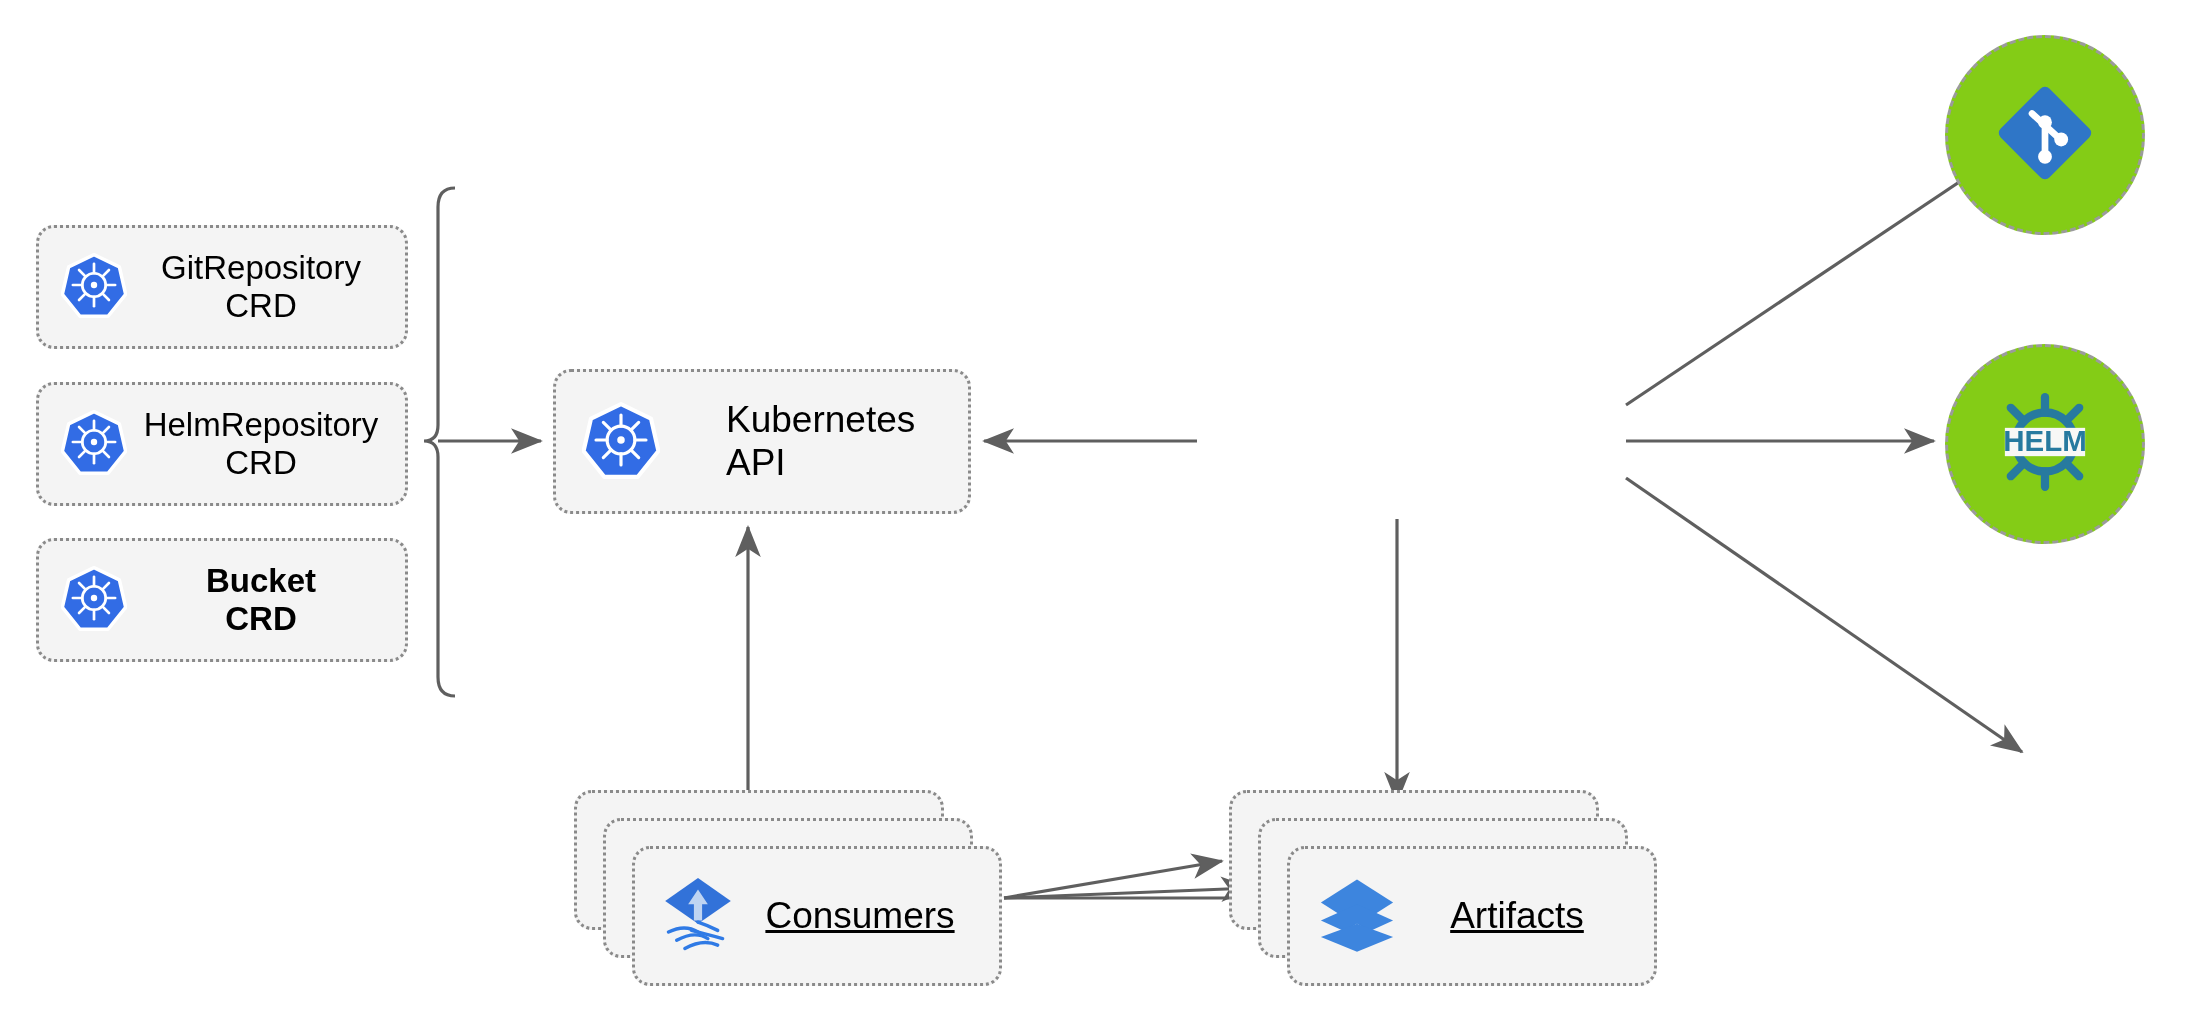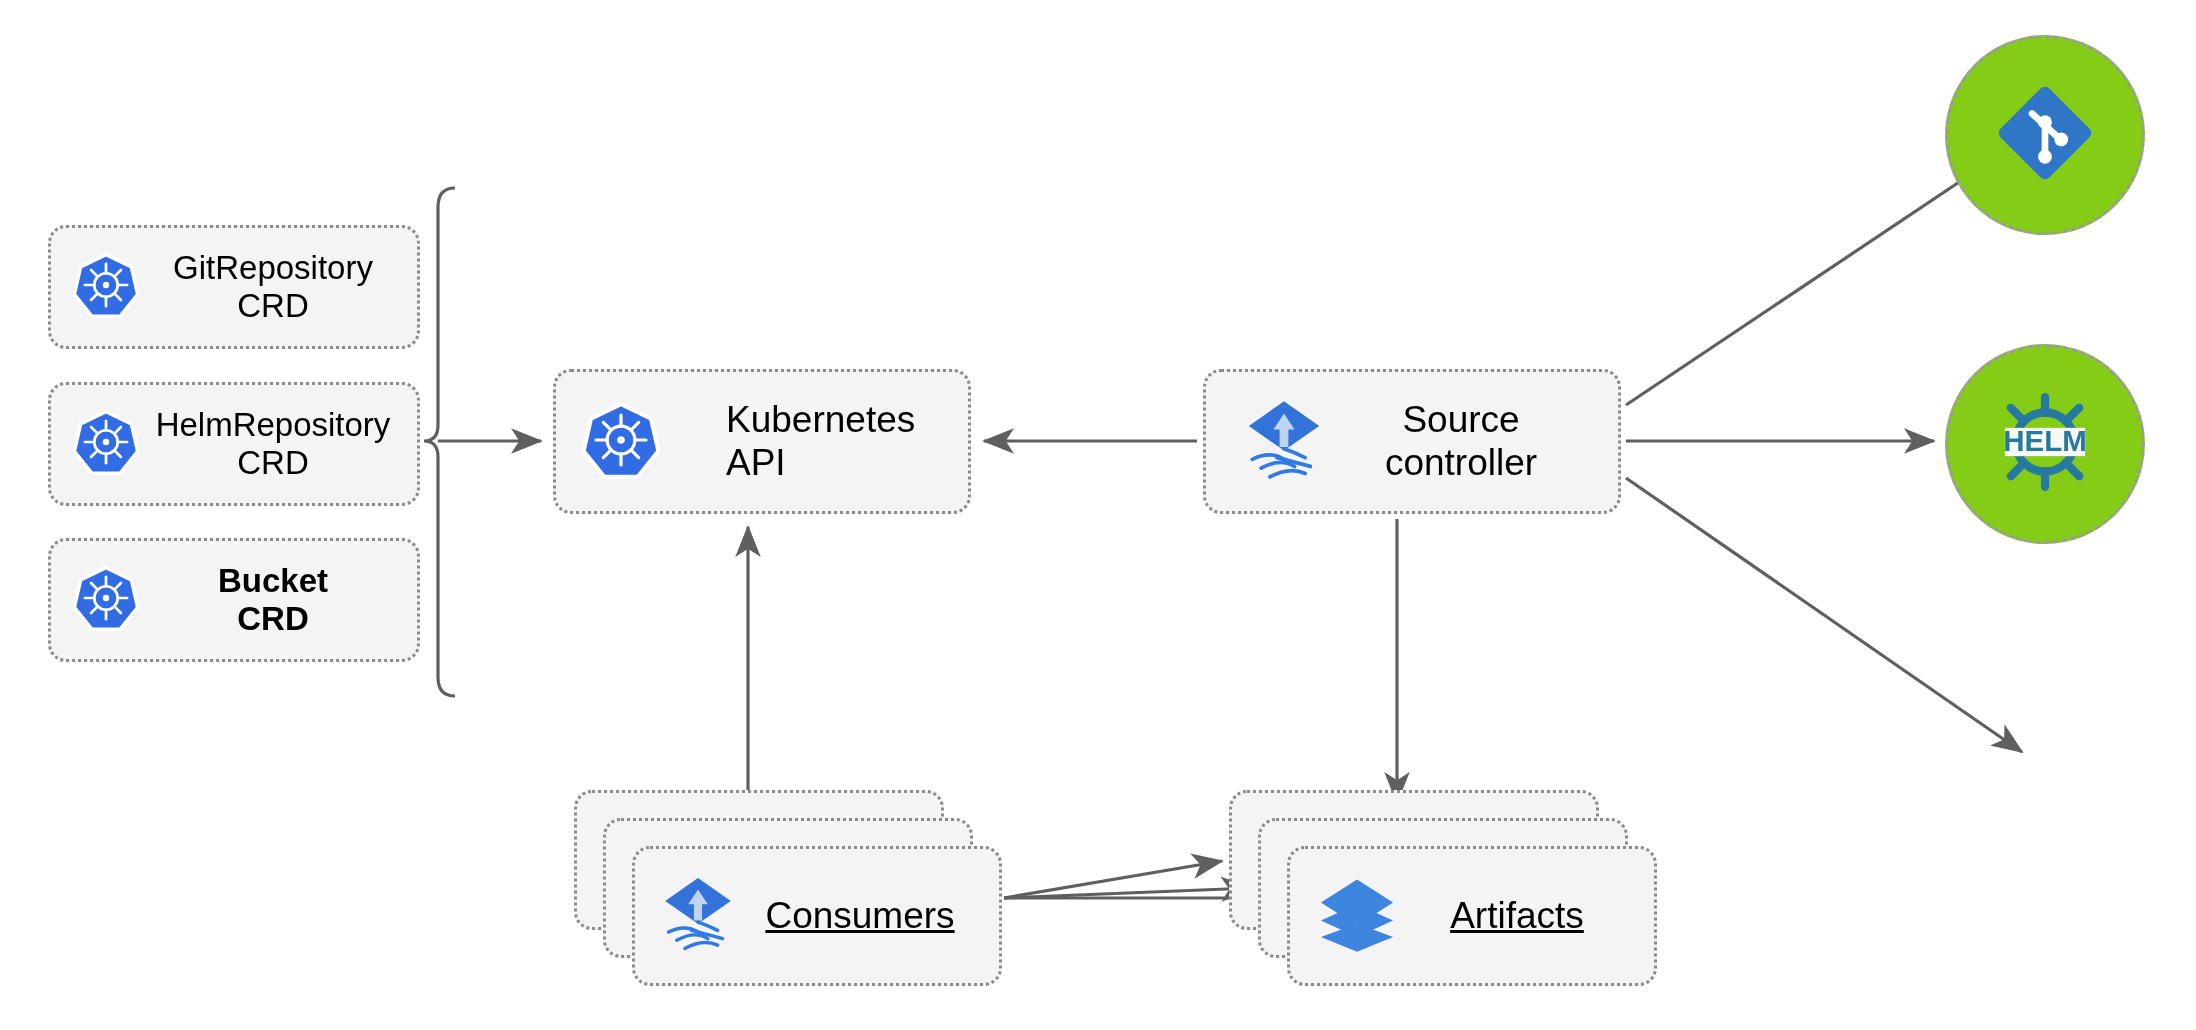--- a/index.html
+++ b/index.html
@@ -38,21 +38,21 @@
     z-index: 3;
   }
   .node .label {
     color: #000000;
     line-height: 1.16;
     text-align: center;
   }
 
   
   .crd {
-    left: 48px;
+    left: 36px;
     width: 372px;
     height: 124px;
     padding-left: 22px;
   }
   .crd .label {
     flex: 1;
     font-size: 33px;
     padding-right: 10px;
   }
   #crd-git  { top: 225px; }
@@ -256,36 +256,20 @@
             <path d="M40.1 40.1 L46.5 46.5"></path>
           <path d="M23.9 40.1 L17.5 46.5"></path>
             <path d="M40.1 23.9 L46.5 17.5"></path>
         </g>
         <circle cx="32" cy="32" r="3.1" fill="#ffffff"></circle>
       </svg>
     </span>
     <span class="label">Kubernetes API</span>
   </div>
 
-  <div class="node" id="node-source">
-    <span class="icon">
-      <svg width="88" height="88" viewBox="0 0 100 100">
-        <path d="M50 6 L90 34 L50 62 L10 34 Z" fill="#3272d9"></path>
-        <path d="M50 20 L62 38 L55 38 L55 58 L45 58 L45 38 L38 38 Z" fill="#bfd4f2"></path>
-        <g stroke="#2f7ae5" stroke-width="4.2" fill="none" stroke-linecap="round">
-          <path d="M14 72 Q 34 62 50 72"></path>
-          <path d="M24 82 Q 46 70 62 80"></path>
-          <path d="M34 92 Q 56 80 74 88"></path>
-          <path d="M50 60 Q 62 64 74 70"></path>
-          <path d="M42 70 Q 58 74 80 80"></path>
-        </g>
-      </svg>
-    </span>
-    <span class="label"><span>Source</span><br><span>controller</span></span>
-  </div>
 
   <div class="stack" id="node-consumers">
     <div class="sheet s1"></div>
     <div class="sheet s2"></div>
     <div class="sheet s3">
       <span class="icon">
         <svg width="82" height="82" viewBox="0 0 100 100">
           <path d="M50 6 L90 34 L50 62 L10 34 Z" fill="#3272d9"></path>
           <path d="M50 20 L62 38 L55 38 L55 58 L45 58 L45 38 L38 38 Z" fill="#bfd4f2"></path>
           <g stroke="#2f7ae5" stroke-width="4.2" fill="none" stroke-linecap="round">

